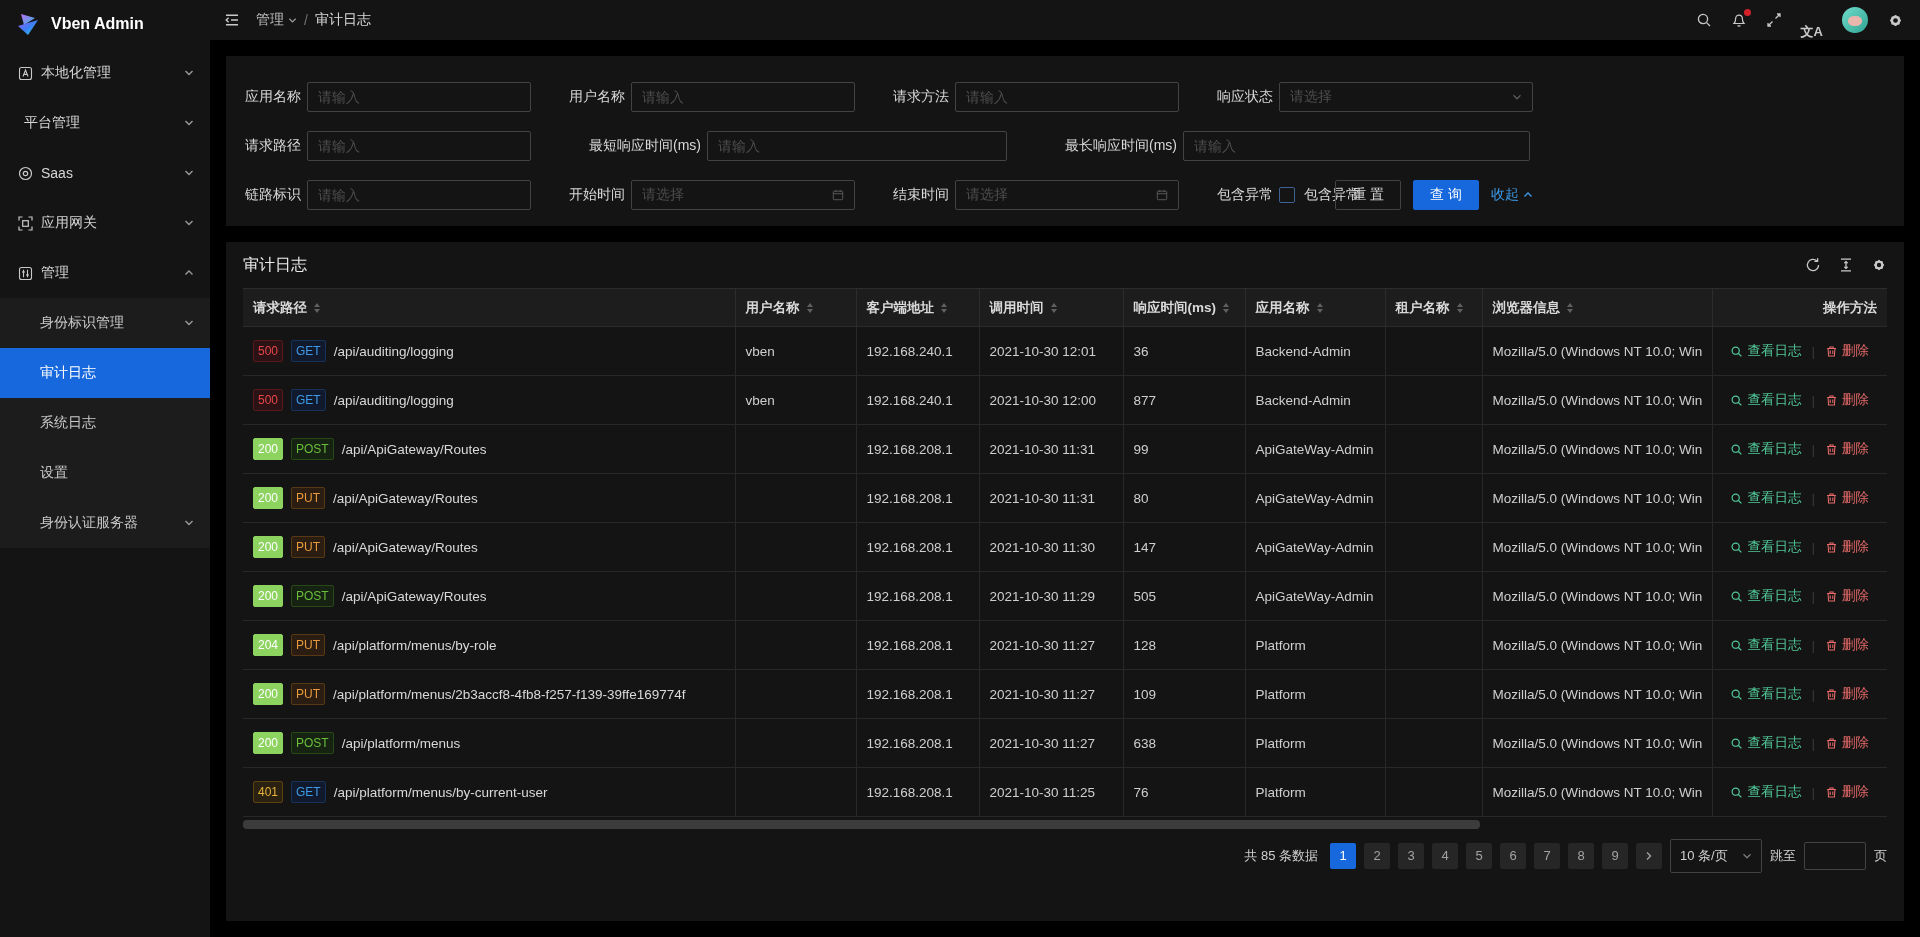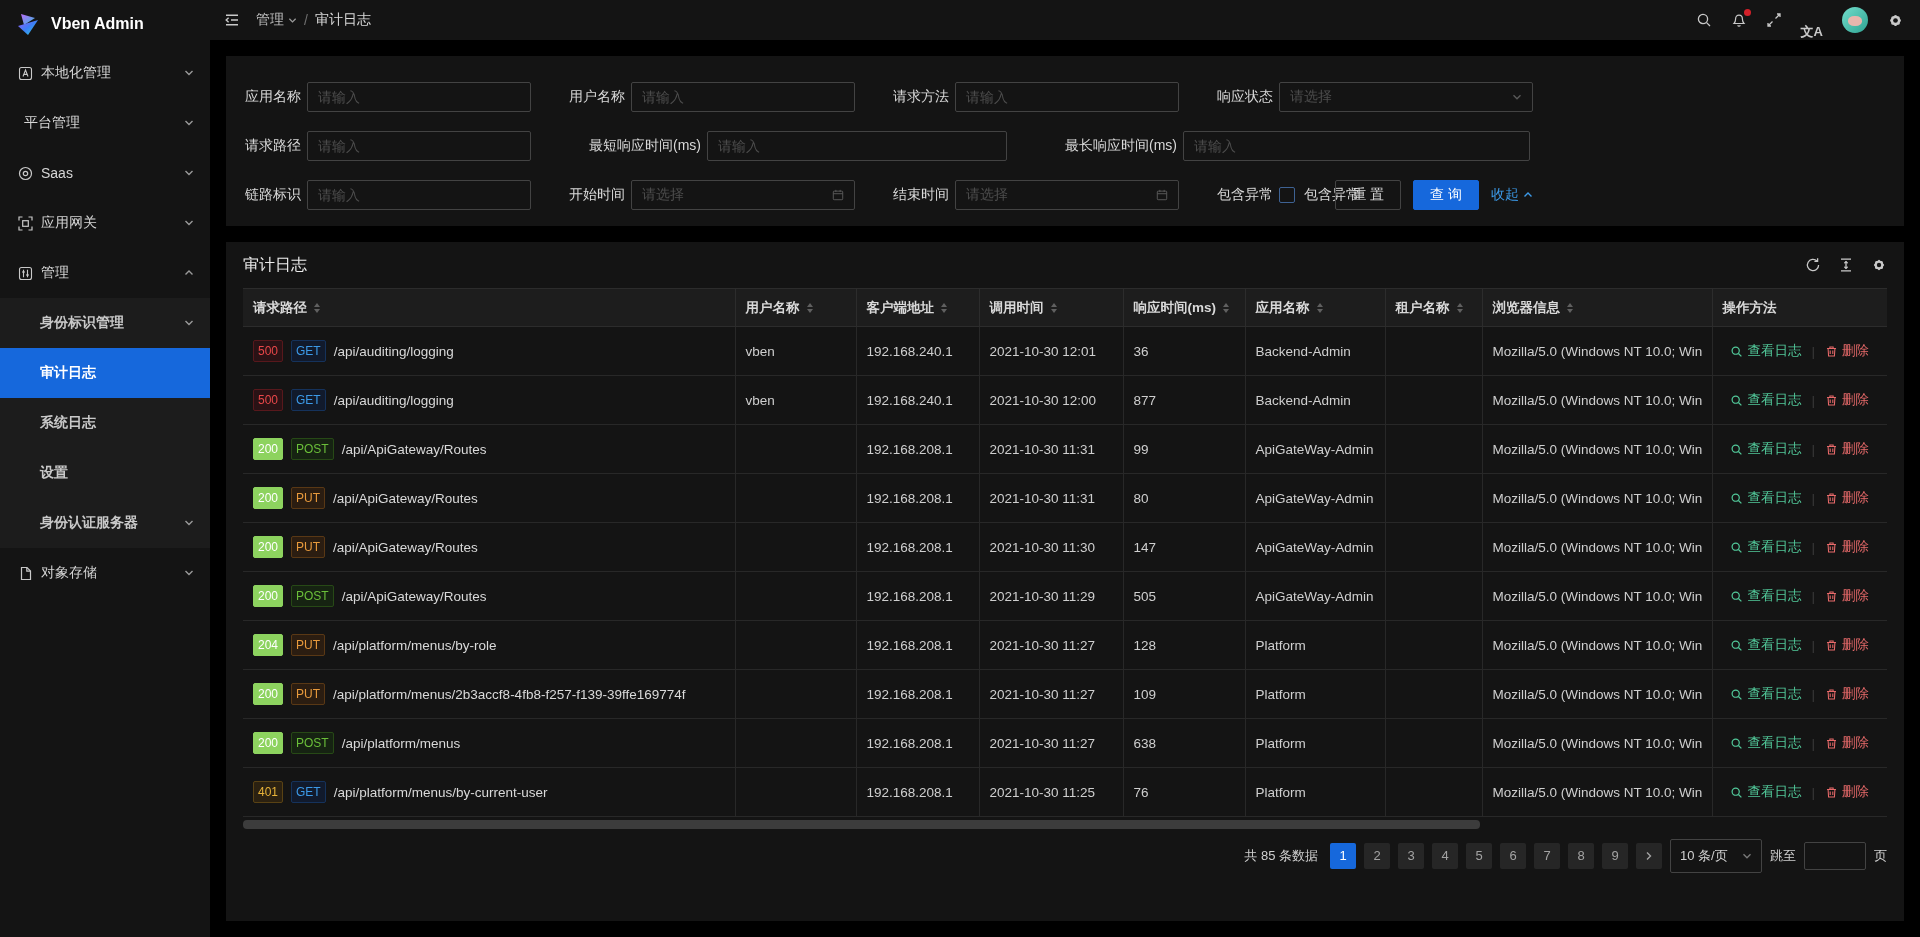--- a/index.html
+++ b/index.html
@@ -14,21 +14,21 @@
 
   
   .sidebar { width:210px; min-width:210px; background:#141414; height:100%; }
   .logo { height:48px; display:flex; align-items:center; gap:9px; padding-left:14px; cursor:pointer; }
   .logo-title { font-size:16px; font-weight:bold; color:#fff; }
   .nav-item { height:50px; display:flex; align-items:center; padding:0 18px; position:relative;
               color:#d6d6d6; cursor:pointer; }
   .nav-item.no-icon { padding-left:24px; }
   .nav-icon { width:15px; height:15px; margin-right:8px; display:inline-flex; color:#c9c9c9; }
   .chev { position:absolute; right:16px; color:#9a9a9a; display:inline-flex; }
-  .submenu { background:#1c1c1c;font-weight:bold; }
+  .submenu { background:#1c1c1c; }
   .sub-item { height:50px; display:flex; align-items:center; padding-left:40px; position:relative;
               color:#c9c9c9; cursor:pointer; }
   .sub-item.active { background:#1668dc; color:#fff; }
 
   
   .main { flex:1; display:flex; flex-direction:column; height:100%; overflow:hidden; }
   .topbar { height:40px; min-height:40px; background:#141414; display:flex; align-items:center;
             justify-content:space-between; padding:0 16px 0 14px; }
   .topbar-left { display:flex; align-items:center; gap:16px; }
   .fold { color:#c9c9c9; cursor:pointer; display:inline-flex; }
@@ -76,21 +76,21 @@
   .tool { cursor:pointer; display:inline-flex; }
 
   table { border-collapse:collapse; table-layout:fixed; width:1644px; font-size:13.5px; }
   th { background:#1d1d1d; height:38px; font-weight:bold; color:#d9d9d9; text-align:left; padding:0 10px;
        border-top:1px solid #2c2c2c; border-bottom:1px solid #2c2c2c; border-right:1px solid #2c2c2c; }
   th:last-child { border-right:none; }
   td { height:49px; padding:0 10px; border-bottom:1px solid #282828; border-right:1px solid #282828;
        color:#cfcfcf; overflow:hidden; white-space:nowrap; }
   td:last-child { border-right:none; }
   .th-inner { display:flex; align-items:center; gap:7px; cursor:pointer; }
-  .th-center { justify-content:flex-start; }
+  .th-center { justify-content:flex-end; }
   .sorter { display:inline-flex; flex-direction:column; gap:2px; cursor:pointer; }
   .cu { width:0; height:0; border-left:3.5px solid transparent; border-right:3.5px solid transparent;
         border-bottom:4.5px solid #606060; }
   .cd { width:0; height:0; border-left:3.5px solid transparent; border-right:3.5px solid transparent;
         border-top:4.5px solid #606060; }
   .tag { display:inline-block; font-size:12px; line-height:20px; padding:0 4px; border-radius:2px;
          border:1px solid transparent; margin-right:8px; vertical-align:middle; }
   .t-red    { color:#e84749; background:#2a1215; border-color:#58181c; }
   .t-blue   { color:#3c9ae8; background:#111a2c; border-color:#15325b; }
   .t-green  { color:#6abe39; background:#162312; border-color:#274916; }
@@ -238,34 +238,20 @@
       <div class="sub-item">
         <span>身份认证服务器</span>
         <span class="chev">
           <svg width="10" height="10" viewBox="0 0 10 10" fill="none" stroke="currentColor" stroke-width="1.4">
               <polyline points="1.5,3 5,6.5 8.5,3"></polyline>
             </svg>
         </span>
       </div>
     </div>
 
-    <div class="nav-item">
-      <span class="nav-icon">
-        <svg width="15" height="15" viewBox="0 0 15 15" fill="none" stroke="currentColor" stroke-width="1.2">
-          <path d="M3.5 1.5 h5.5 l3.5 3.5 v8.5 h-9 z"></path>
-            <path d="M8.8 1.7 v3.5 h3.5"></path>
-        </svg>
-      </span>
-      <span>对象存储</span>
-      <span class="chev">
-        <svg width="10" height="10" viewBox="0 0 10 10" fill="none" stroke="currentColor" stroke-width="1.4">
-            <polyline points="1.5,3 5,6.5 8.5,3"></polyline>
-          </svg>
-      </span>
-    </div>
   </nav>
 </aside>
 
 <div class="main">
 
   <header class="topbar">
     <div class="topbar-left">
       <span class="fold">
         <svg width="16" height="16" viewBox="0 0 16 16" fill="none" stroke="currentColor" stroke-width="1.4">
           <path d="M2 3.2 h12 M7 8 h7 M2 12.8 h12"></path>

